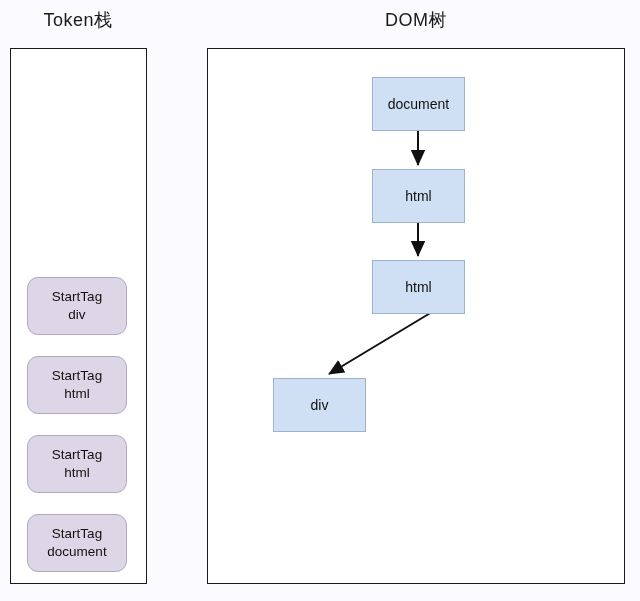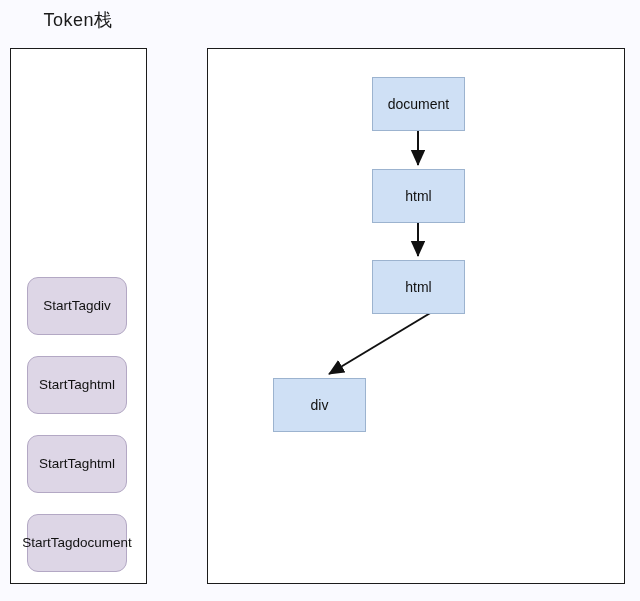--- a/index.html
+++ b/index.html
@@ -67,21 +67,21 @@
   .token-box {
     position: absolute;
     left: 27px;
     width: 100px;
     height: 58px;
     box-sizing: border-box;
     background: #ddd6e6;
     border: 1.2px solid #b3a8c4;
     border-radius: 11px;
     display: flex;
-    flex-direction: row;
+    flex-direction: column;
     align-items: center;
     justify-content: center;
     font-size: 13.5px;
     color: #111111;
     line-height: 1.35;
     text-align: right;
   }
   .token-box .t-line { display: block; }
 
   
@@ -107,20 +107,21 @@
     pointer-events: none;
   }
 </style>
 </head>
 <body>
 
 <div id="canvas">
 
   <div class="panel-title" id="token-title">Token栈</div>
 
+  <div class="panel-title" id="dom-title">DOM树</div>
 
   <div class="panel-frame" id="token-frame"></div>
 
   <div class="panel-frame" id="dom-frame"></div>
 
   <div class="token-box" style="top:277px;">
     <span class="t-line">StartTag</span>
     <span class="t-line">div</span>
   </div>
 

